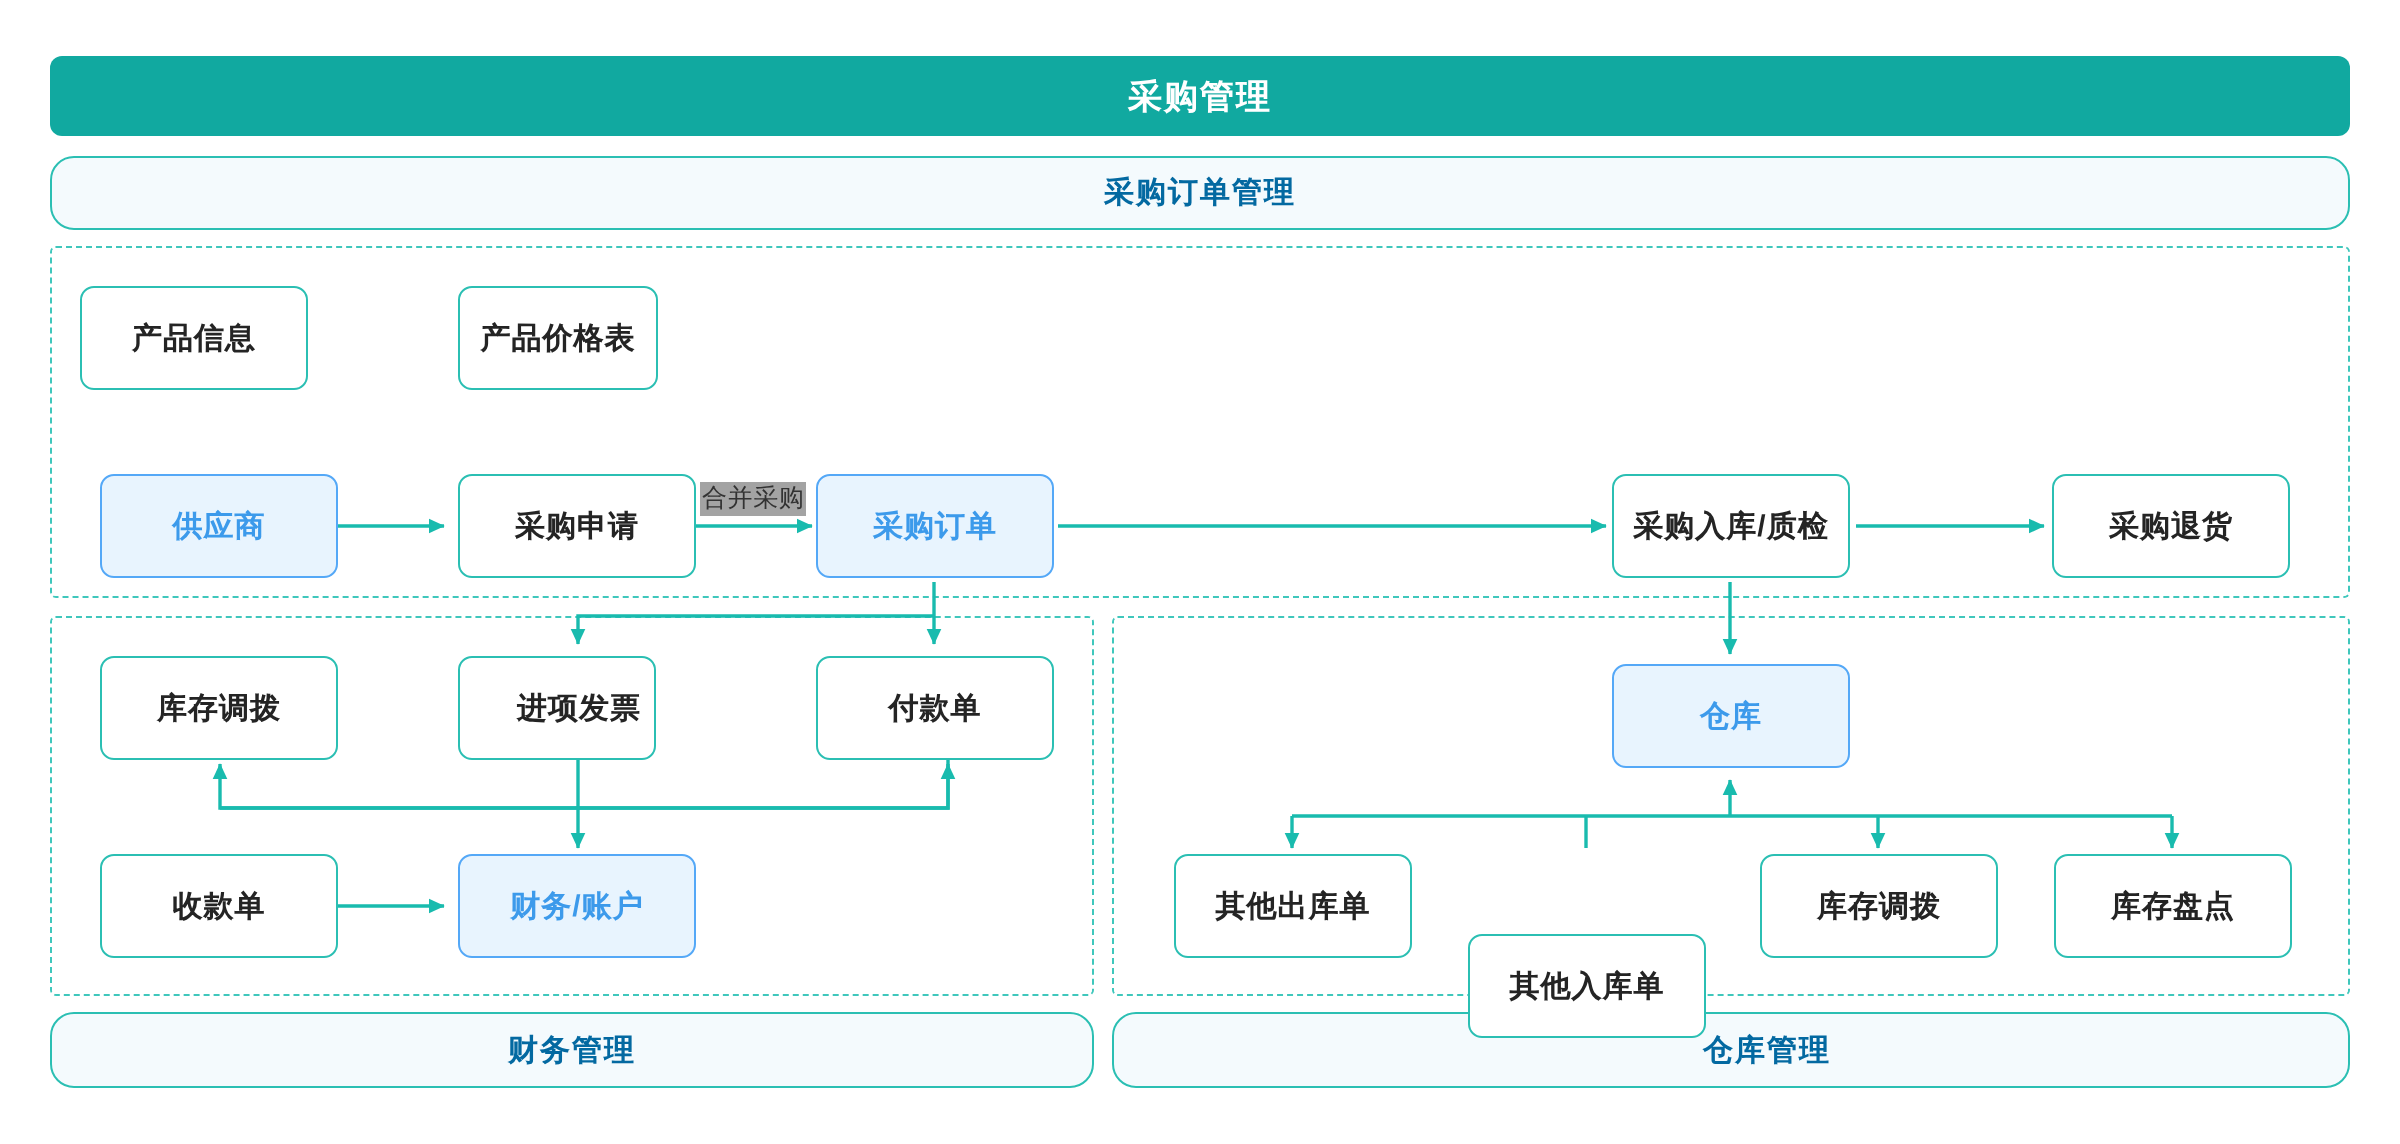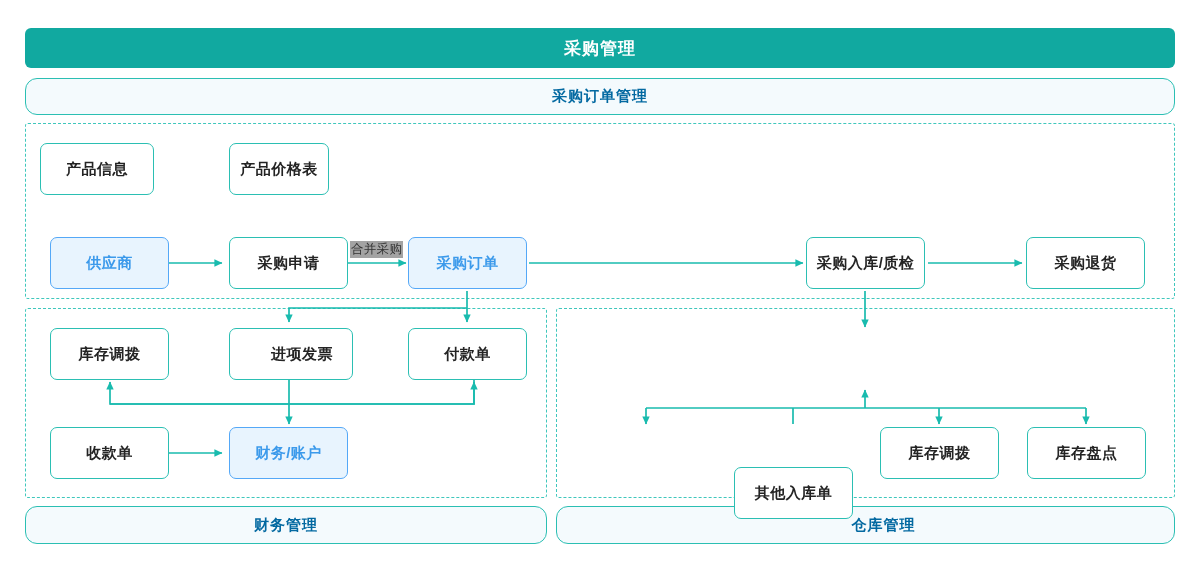--- a/index.html
+++ b/index.html
@@ -156,29 +156,31 @@
   <div class="edge-label" style="left:350px;top:241px;">合并采购</div>
 
   <div class="node blue" style="left:408px;top:237px;width:119px;height:52px;">采购订单</div>
 
   <div class="node" style="left:806px;top:237px;width:119px;height:52px;">采购入库/质检</div>
 
   <div class="node" style="left:1026px;top:237px;width:119px;height:52px;">采购退货</div>
 
   <div class="node" style="left:50px;top:328px;width:119px;height:52px;">库存调拨</div>
 
-  <div class="node" style="left:229px;top:328px;width:124px;height:52px;padding-left:22px;">进项发票</div>
+  <div class="node" style="left:229px;top:328px;width:99px;height:52px;padding-left:22px;">进项发票</div>
 
   <div class="node" style="left:408px;top:328px;width:119px;height:52px;">付款单</div>
 
   <div class="node" style="left:50px;top:427px;width:119px;height:52px;">收款单</div>
 
   <div class="node blue" style="left:229px;top:427px;width:119px;height:52px;text-align:center;">财务/账户</div>
 
+  <div class="node blue" style="left:806px;top:332px;width:119px;height:52px;">仓库</div>
 
+  <div class="node" style="left:587px;top:427px;width:119px;height:52px;">其他出库单</div>
 
   <div class="node" style="left:734px;top:427px;width:119px;height:52px;margin-top:40px;">其他入库单</div>
 
   <div class="node" style="left:880px;top:427px;width:119px;height:52px;">库存调拨</div>
 
   <div class="node" style="left:1027px;top:427px;width:119px;height:52px;">库存盘点</div>
 
   <div class="subbanner" style="left:25px;top:506px;width:522px;height:38px;">财务管理</div>
 
   <div class="subbanner" style="left:556px;top:506px;width:619px;height:38px;padding-left:36px;">仓库管理</div>

